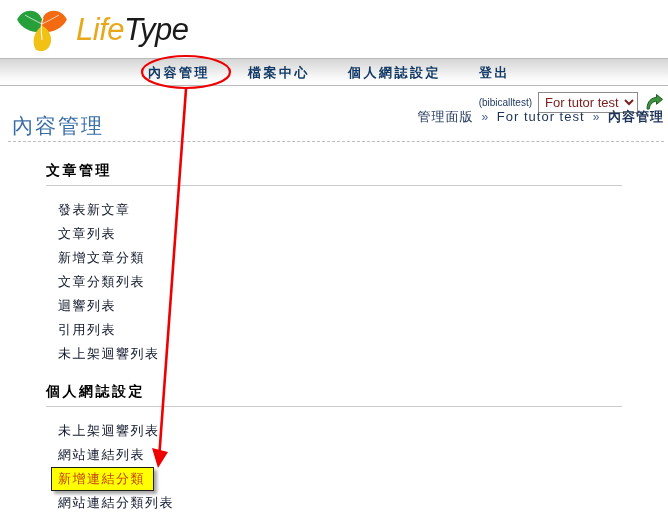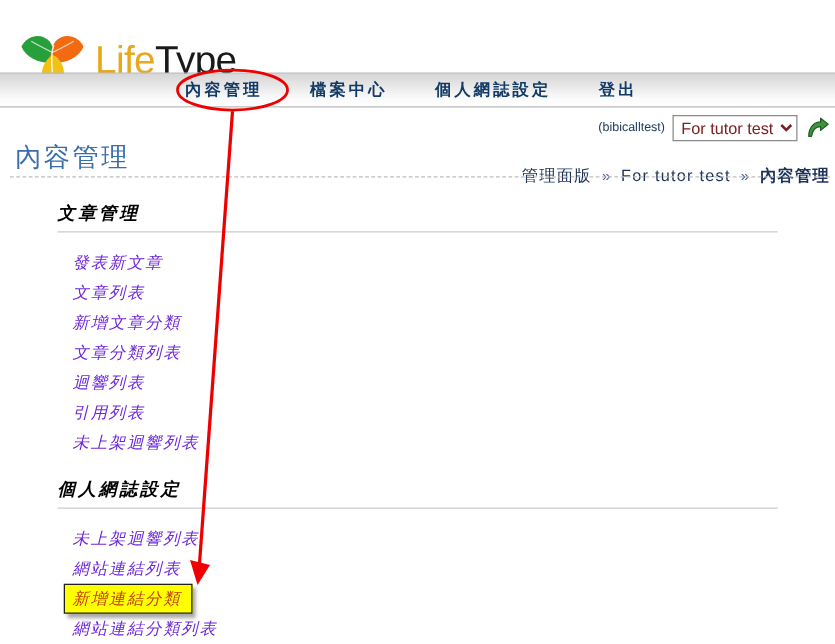--- a/index.html
+++ b/index.html
@@ -11,24 +11,25 @@
     height: 515px;
     background: #ffffff;
     font-family: "Liberation Sans", "DejaVu Sans", sans-serif;
     overflow: hidden;
     position: relative;
   }
 
   
   #header {
     position: absolute;
-    left: 0; top: 18px;
+    left: 0; top: 0;
     width: 556px;
     height: 58px;
     background: #ffffff;
+    font-style: italic;
   }
   #logo-wrap {
     position: absolute;
     left: 14px; top: 2px;
     display: flex;
     align-items: center;
   }
   #leaf-icon {
     width: 56px;
     height: 52px;
@@ -114,21 +115,21 @@
     left: 12px;
     top: 112px;
     color: #3a6ea8;
     font-size: 21px;
     letter-spacing: 2px;
     white-space: nowrap;
   }
   #breadcrumb {
     position: absolute;
     right: 4px;
-    top: 132px;
+    top: 108px;
     color: #1c3258;
     font-size: 13px;
     letter-spacing: 0.5px;
     white-space: nowrap;
   }
   #breadcrumb .crumb { letter-spacing: 1px; }
   #breadcrumb .crumb-sep {
     color: #4a6590;
     margin: 0 4px;
     font-size: 12px;
@@ -142,21 +143,20 @@
     height: 0;
     border-top: 1px dashed #bdbdbd;
   }
 
   
   #content {
     position: absolute;
     left: 0;
     top: 150px;
     width: 668px;
-    font-style: italic;
   }
   .section { position: relative; }
   .section-header {
     position: relative;
     margin: 0 0 0 46px;
     padding-bottom: 5px;
     color: #000000;
     font-size: 14px;
     font-weight: bold;
     letter-spacing: 2.5px;
@@ -164,21 +164,21 @@
     border-bottom: 1px solid #cccccc;
     width: 576px;
     box-sizing: border-box;
   }
   .section-items {
     list-style: none;
     margin: 0;
     padding: 12px 0 0 58px;
   }
   .section-items li {
-    color: #6d28d9;
+    color: #0f172a;
     font-size: 13px;
     letter-spacing: 1.5px;
     line-height: 24px;
     white-space: nowrap;
     cursor: pointer;
     width: max-content;
   }
   .section-items li.highlighted {
     color: #c2410c;
     background: #ffff00;

